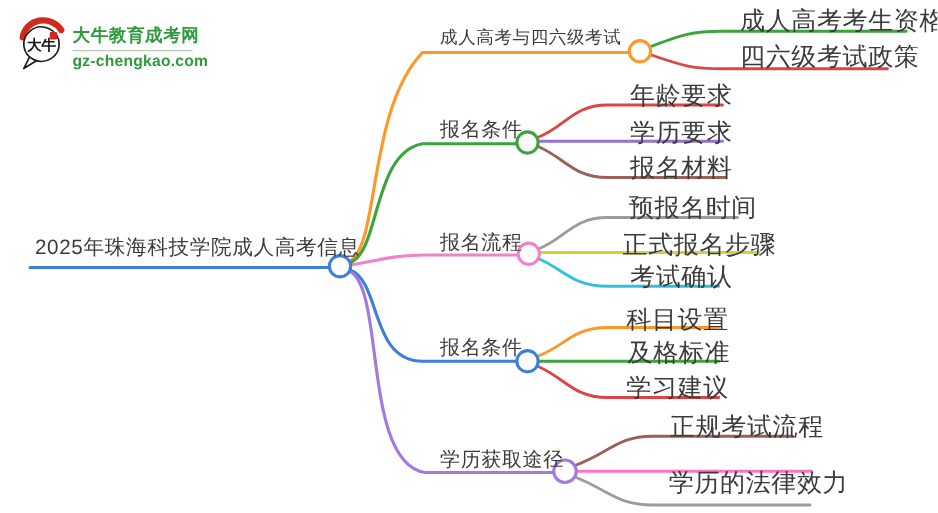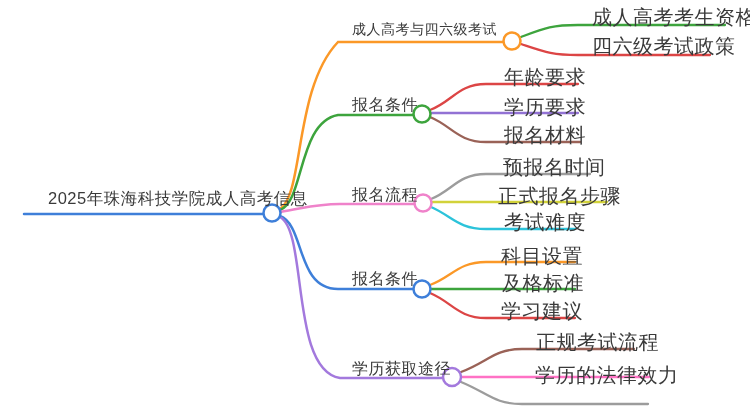--- a/index.html
+++ b/index.html
@@ -25,20 +25,33 @@
   .logo-text{margin-left:4px;margin-top:9px;}
   .logo-title{color:#2f9a3d;font-weight:bold;font-size:14px;letter-spacing:0.5px;}
   .logo-rule{width:96px;height:0;border-top:1px solid #b9c9b9;margin-top:2px;}
   .logo-url{color:#2f9a3d;font-weight:bold;font-size:12.5px;margin-top:1px;letter-spacing:0.2px;}
 </style>
 </head>
 <body>
 
 <div class="stage">
 
+  <div class="logo">
+    <svg class="logo-icon" viewBox="0 0 48 54">
+      <path d="M 5 22 A 20 19 0 0 1 42 15" fill="none" stroke="#cf2a1b" stroke-width="6" stroke-linecap="round"></path>
+      <path d="M 40 28 A 17 16.5 0 1 1 12 16 A 17 16.5 0 0 1 40 28 Z M 12 40 L 6 52 L 19 44" fill="#ffffff" stroke="#1c1c1c" stroke-width="1.6" stroke-linejoin="round"></path>
+      <rect x="31" y="17" width="7" height="7" rx="1" fill="#cf2a1b"></rect>
+      <text x="23" y="34" text-anchor="middle" font-size="14" font-weight="bold" fill="#151515">大牛</text>
+    </svg>
+    <div class="logo-text">
+      <div class="logo-title">大牛教育成考网</div>
+      <div class="logo-rule"></div>
+      <div class="logo-url">gz-chengkao.com</div>
+    </div>
+  </div>
 
   <svg class="map" width="750" height="410" viewBox="0 0 750 410">
 
     <line class="u" x1="24" y1="214" x2="263" y2="214" stroke="#3e7fd9"></line>
 
     <path class="trunk" d="M 280 209 C 304 194 294 88 338 42 L 503 42" stroke="#fb9827"></path>
     <path d="M 521 37 C 545 28 552 25 578 25 L 725 25" stroke="#3da43d"></path>
     <path d="M 521 44 C 545 52 552 55 578 55 L 710 55" stroke="#dc4545"></path>
     <circle class="nodec" cx="512" cy="41" r="8.5" stroke="#fb9827"></circle>
 
@@ -62,38 +75,38 @@
 
     <path class="trunk" d="M 280 217 C 308 232 290 370 340 378 L 443 378" stroke="#a379dd"></path>
     <path d="M 461 372 C 488 362 494 349 522 349 L 634 349" stroke="#9a6257"></path>
     <path d="M 462 377 L 649 377" stroke="#ff72c5"></path>
     <path d="M 461 382 C 488 393 494 404 522 404 L 648 404" stroke="#9c9c9c"></path>
     <circle class="nodec" cx="452" cy="377" r="9" stroke="#a379dd"></circle>
 
     <circle class="nodec" cx="272" cy="213" r="8.5" stroke="#3e7fd9"></circle>
   </svg>
 
-  <div class="lbl root" style="left:28px;top:189px;margin-left:20px;">2025年珠海科技学院成人高考信息</div>
+  <div class="lbl root" style="left:28px;top:189px;">2025年珠海科技学院成人高考信息</div>
 
   <div class="lbl b b1" style="left:352px;top:22px;">成人高考与四六级考试</div>
   <div class="lbl c" style="left:592px;top:6px;">成人高考考生资格</div>
   <div class="lbl c" style="left:592px;top:35px;">四六级考试政策</div>
 
   <div class="lbl b" style="left:352px;top:96px;">报名条件</div>
   <div class="lbl c" style="left:504px;top:66px;">年龄要求</div>
   <div class="lbl c" style="left:504px;top:96px;">学历要求</div>
   <div class="lbl c" style="left:504px;top:124px;">报名材料</div>
 
   <div class="lbl b" style="left:352px;top:186px;">报名流程</div>
   <div class="lbl c" style="left:503px;top:156px;">预报名时间</div>
   <div class="lbl c" style="left:498px;top:185px;">正式报名步骤</div>
-  <div class="lbl c" style="left:504px;top:211px;">考试难度</div>
+  <div class="lbl c" style="left:504px;top:211px;">考试确认</div>
 
   <div class="lbl b" style="left:352px;top:270px;">报名条件</div>
   <div class="lbl c" style="left:501px;top:245px;">科目设置</div>
   <div class="lbl c" style="left:502px;top:272px;">及格标准</div>
   <div class="lbl c" style="left:501px;top:300px;">学习建议</div>
 
   <div class="lbl c" style="left:536px;top:331px;">正规考试流程</div>
   <div class="lbl b" style="left:352px;top:360px;">学历获取途径</div>
-  <div class="lbl c" style="left:535px;top:364px;">学历的法律效力</div>
+  <div class="lbl c" style="left:535px;top:376px;">学历的法律效力</div>
 
 </div>
 
 </body></html>

